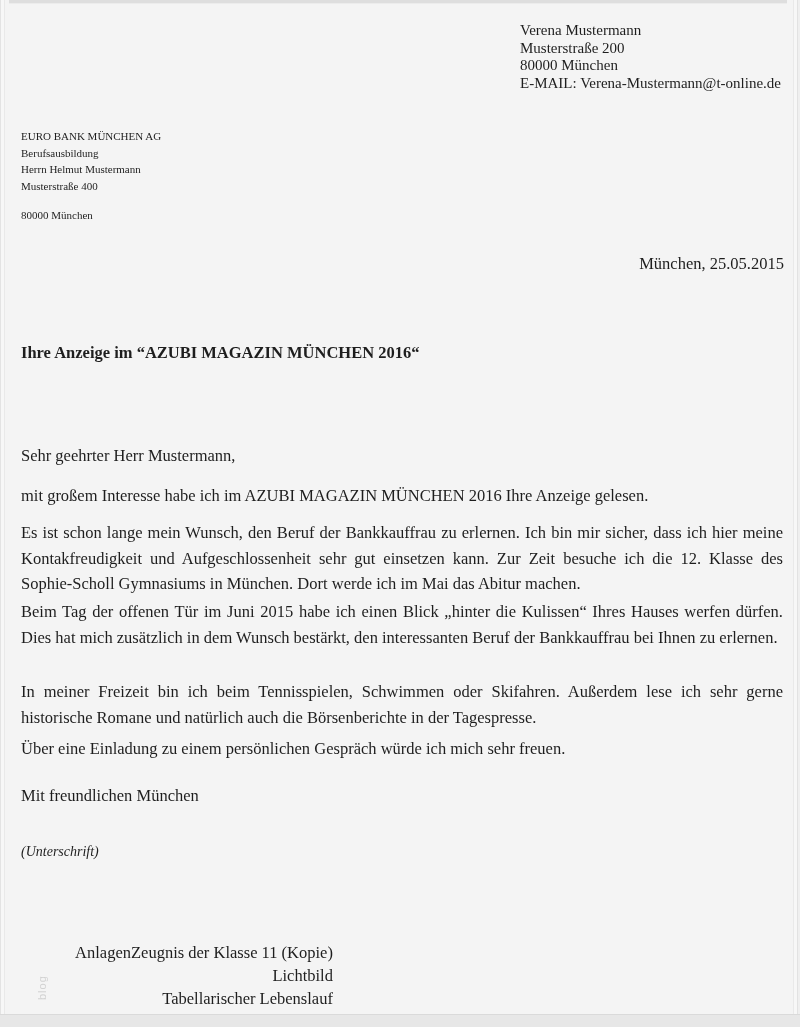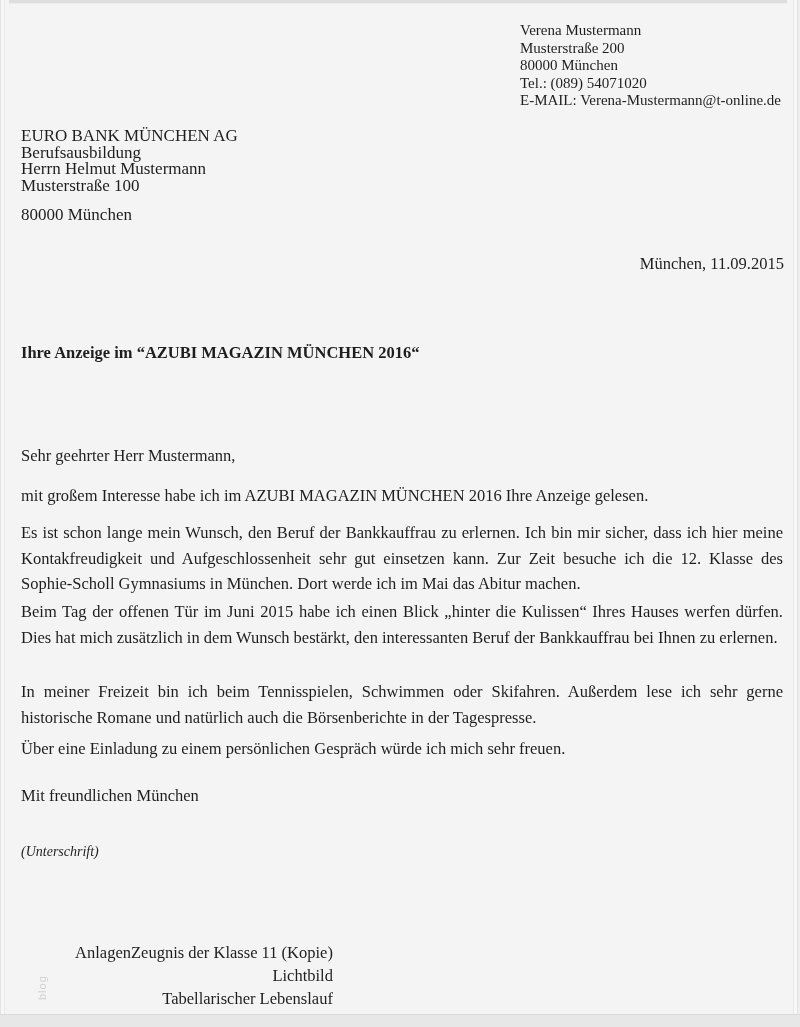--- a/index.html
+++ b/index.html
@@ -32,21 +32,21 @@
     position: absolute; bottom: 0; left: 0; right: 0; height: 13px;
     background: #e7e7e7; border-top: 1px solid #dadada;
   }
   
   .sender {
     position: absolute; left: 520px; top: 22px;
     font-size: 15px; line-height: 17.5px; white-space: nowrap;
   }
   .recipient {
     position: absolute; left: 21px; top: 128px;
-    font-size: 17px; line-height: 16.5px; white-space: nowrap;
+    font-size: 11px; line-height: 16.5px; white-space: nowrap;
   }
   .recipient-city { margin-top: 13px; }
   .dateline {
     position: absolute; top: 254px; left: 0; right: 16px;
     text-align: right; font-size: 16.5px;
   }
   .subject {
     position: absolute; left: 21px; top: 342px; right: 20px;
     font-weight: bold; font-size: 16.5px; line-height: 21.5px;
   }
@@ -91,33 +91,32 @@
   <div class="edge-left"></div>
   <div class="edge-right"></div>
   <div class="edge-bottom"></div>
 
   <div class="watermark">blog</div>
 
   <div class="sender">
     <div>Verena Mustermann</div>
     <div>Musterstraße 200</div>
     <div>80000 München</div>
-    <div>Tel.: (089) 54071020</div>
     <div>E-MAIL: Verena-Mustermann@t-online.de</div>
   </div>
 
   <div class="recipient">
     <div>EURO BANK MÜNCHEN  AG</div>
     <div>Berufsausbildung</div>
     <div>Herrn Helmut Mustermann</div>
-    <div>Musterstraße 100</div>
+    <div>Musterstraße 400</div>
     <div class="recipient-city">80000 München</div>
   </div>
 
-  <div class="dateline">München, 11.09.2015</div>
+  <div class="dateline">München, 25.05.2015</div>
 
   <div class="subject">
     <div>Ihre Anzeige im “AZUBI MAGAZIN MÜNCHEN 2016“</div>
   </div>
 
   <div class="salutation">Sehr geehrter Herr Mustermann,</div>
 
   <div class="para p1">mit großem Interesse habe ich im AZUBI MAGAZIN MÜNCHEN 2016  Ihre Anzeige gelesen.</div>
   <div class="para p2">Es ist schon lange mein Wunsch, den Beruf der Bankkauffrau zu erlernen. Ich bin mir sicher, dass ich hier meine Kontakfreudigkeit und Aufgeschlossenheit sehr gut einsetzen kann. Zur Zeit besuche ich die 12. Klasse des Sophie-Scholl Gymnasiums in München. Dort werde ich im Mai das Abitur machen.</div>
   <div class="para p3">Beim Tag der offenen Tür im Juni 2015 habe ich einen Blick „hinter die Kulissen“ Ihres Hauses werfen dürfen. Dies hat mich zusätzlich in dem Wunsch bestärkt, den interessanten Beruf der Bankkauffrau bei Ihnen zu erlernen.</div>

